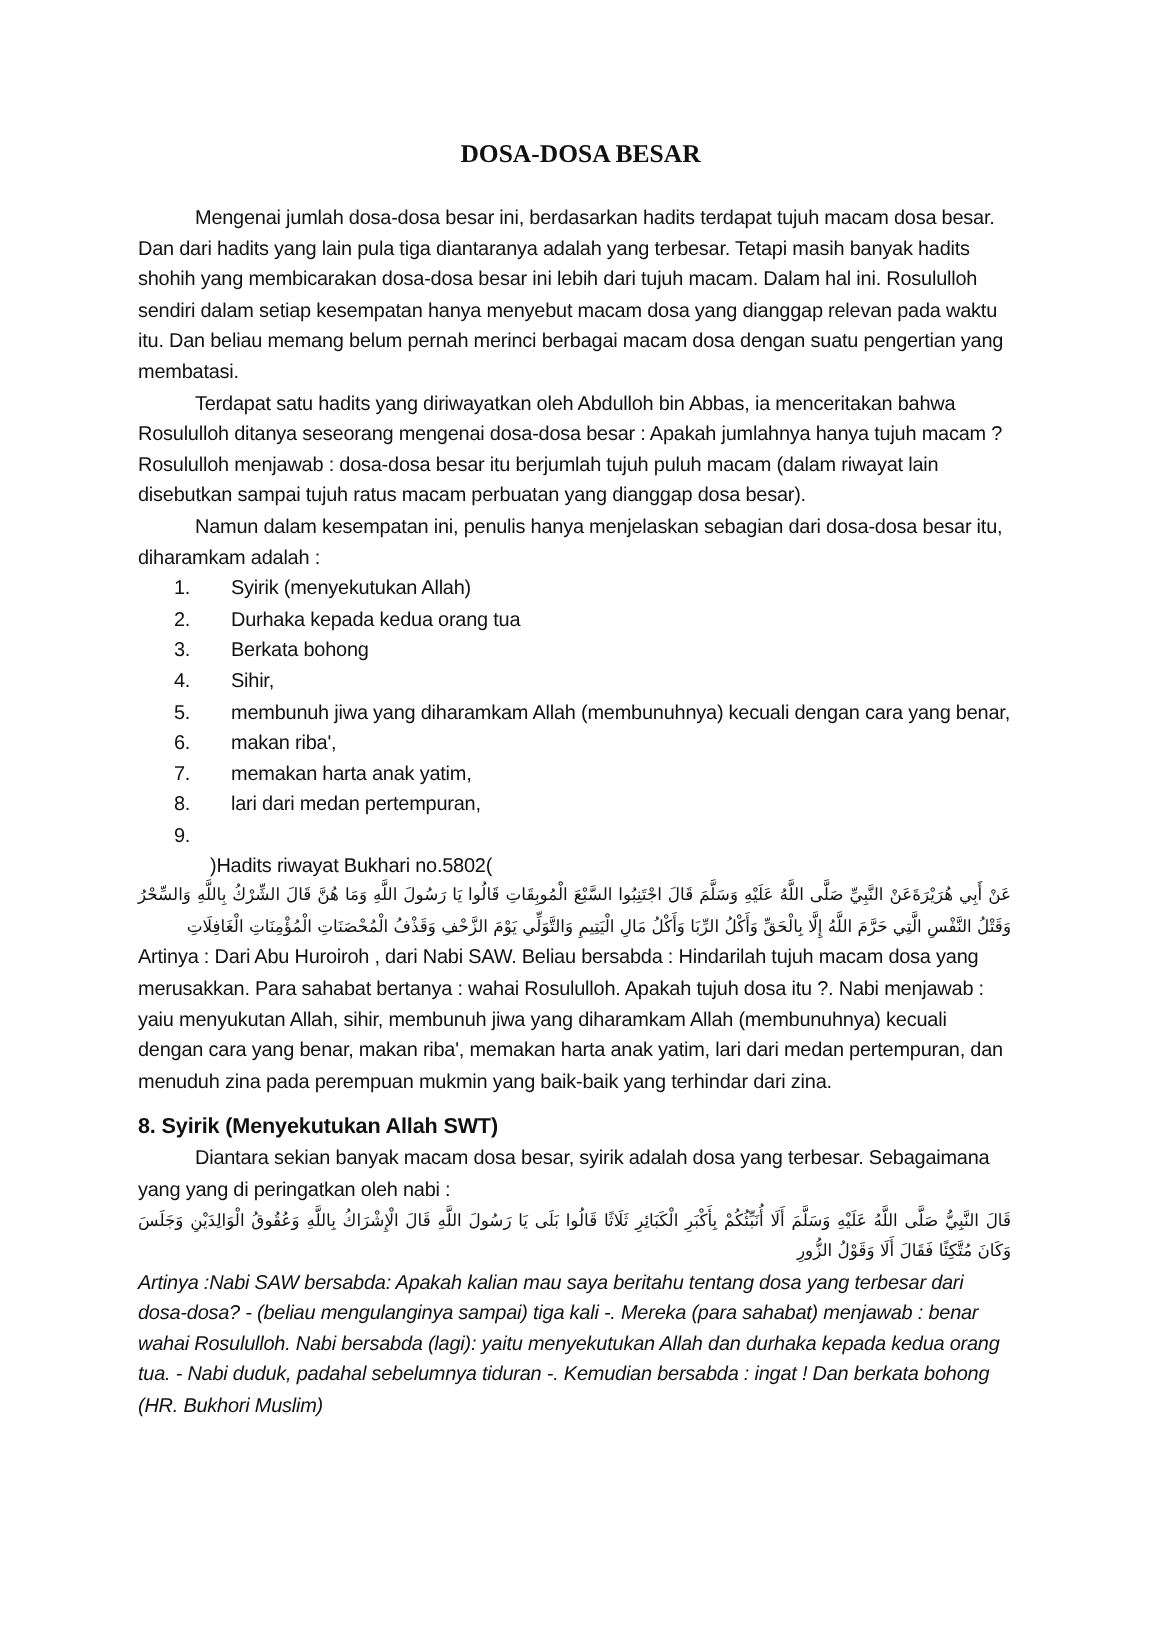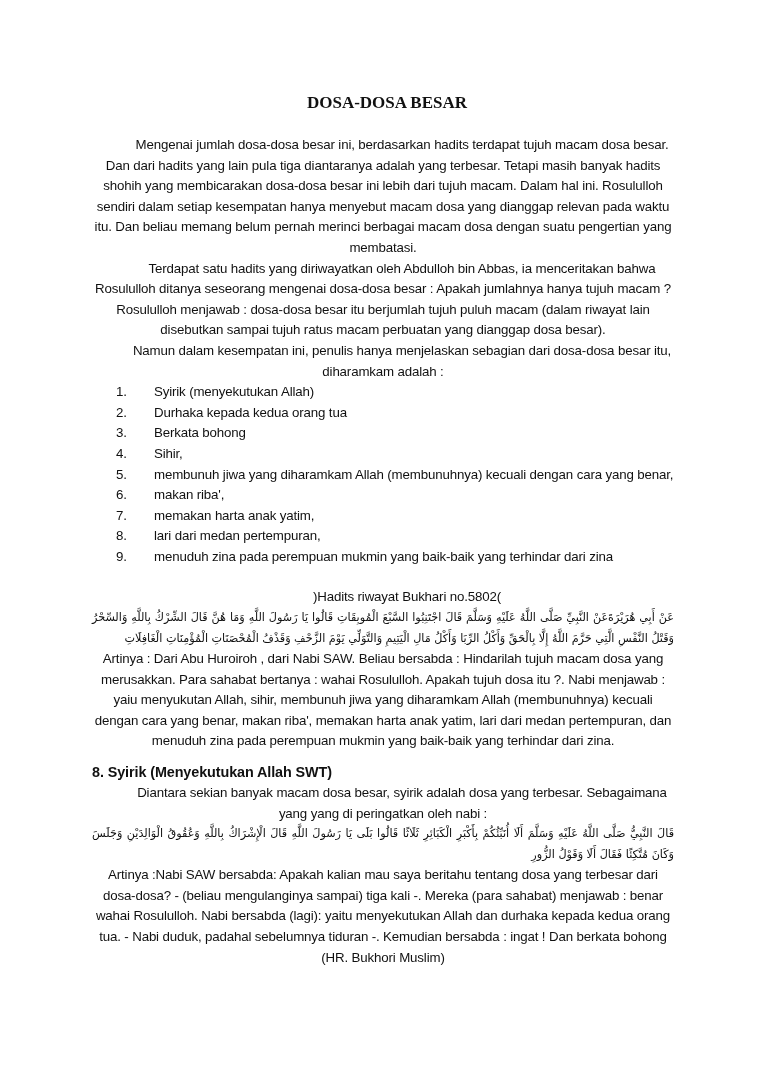--- a/index.html
+++ b/index.html
@@ -12,35 +12,35 @@
     .content {
       position: absolute; left: 92px; top: 90px; width: 582px;
       font-size: 13.3px; line-height: 20.6px; letter-spacing: -0.15px;
     }
     .title {
       font-family: "Liberation Serif", "DejaVu Serif", serif;
       font-weight: bold; font-size: 17px; text-align: center;
       margin: 0 0 19px 0; padding-left: 8px; letter-spacing: 0;
       line-height: 26px;
     }
-    p { margin: 0; text-align: center; }
+    p { margin: 0; text-align: left; }
     .indent { text-indent: 38px; }
     ol.sins { margin: 0; padding: 0; list-style: none; }
     ol.sins li { position: relative; padding-left: 62px; }
     ol.sins li .num { position: absolute; left: 24px; }
     .gap { height: 20px; }
     .arabic {
       direction: rtl; text-align: justify; text-align-last: right;
       font-family: "DejaVu Sans", sans-serif; font-size: 11.2px; line-height: 20.5px;
       letter-spacing: 0;
     }
     .heading {
       font-weight: bold; font-size: 14.4px; margin-top: 9px; line-height: 22px; letter-spacing: -0.1px;
     }
-    .italic { }
+    .italic { font-style: italic; }
     .ref-line { margin-top: 0; margin-left: 48px; }
   </style>
 </head>
 <body>
 
 <div class="page">
   <div class="content">
 
     <h1 class="title">DOSA-DOSA BESAR</h1>
 
@@ -50,21 +50,21 @@
 
     <ol class="sins">
       <li><span class="num">1.</span><span>Syirik (menyekutukan Allah)</span></li>
       <li><span class="num">2.</span><span>Durhaka kepada kedua orang tua</span></li>
       <li><span class="num">3.</span><span>Berkata bohong</span></li>
       <li><span class="num">4.</span><span>Sihir,</span></li>
       <li><span class="num">5.</span><span>membunuh jiwa yang diharamkam Allah (membunuhnya) kecuali dengan cara yang benar,</span></li>
       <li><span class="num">6.</span><span>makan riba',</span></li>
       <li><span class="num">7.</span><span>memakan harta  anak yatim,</span></li>
       <li><span class="num">8.</span><span>lari dari medan pertempuran,</span></li>
-      <li><span class="num">9.</span><span>menuduh zina pada perempuan mukmin yang baik-baik yang terhindar dari zina</span></li>
+      <li><span class="num">9.</span></li>
     </ol>
 
     <div class="gap"></div>
 
     <p class="ref-line">)Hadits riwayat  Bukhari no.5802(</p>
     <p class="arabic" lang="ar">عَنْ أَبِي هُرَيْرَةَعَنْ النَّبِيِّ صَلَّى اللَّهُ عَلَيْهِ وَسَلَّمَ قَالَ اجْتَنِبُوا السَّبْعَ الْمُوبِقَاتِ قَالُوا يَا رَسُولَ اللَّهِ وَمَا هُنَّ قَالَ الشِّرْكُ بِاللَّهِ وَالسِّحْرُ وَقَتْلُ النَّفْسِ الَّتِي حَرَّمَ اللَّهُ إِلَّا بِالْحَقِّ وَأَكْلُ الرِّبَا وَأَكْلُ مَالِ الْيَتِيمِ وَالتَّوَلِّي يَوْمَ الزَّحْفِ وَقَذْفُ الْمُحْصَنَاتِ الْمُؤْمِنَاتِ الْغَافِلَاتِ</p>
     <p>Artinya : Dari Abu Huroiroh , dari Nabi SAW. Beliau bersabda : Hindarilah tujuh macam dosa yang merusakkan. Para sahabat bertanya : wahai Rosululloh. Apakah tujuh dosa itu ?. Nabi menjawab : yaiu menyukutan Allah, sihir, membunuh jiwa yang diharamkam Allah (membunuhnya) kecuali dengan cara yang benar, makan riba', memakan harta  anak yatim, lari dari medan pertempuran, dan menuduh zina pada perempuan mukmin yang baik-baik yang terhindar dari zina.</p>
 
     <div class="heading">8. Syirik (Menyekutukan Allah SWT)</div>
     <p class="indent">Diantara sekian banyak macam dosa besar, syirik adalah dosa yang terbesar. Sebagaimana yang yang di peringatkan oleh nabi :</p>

